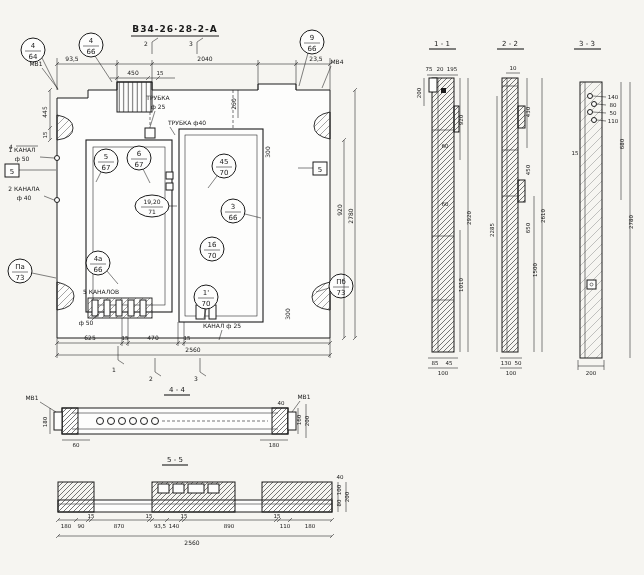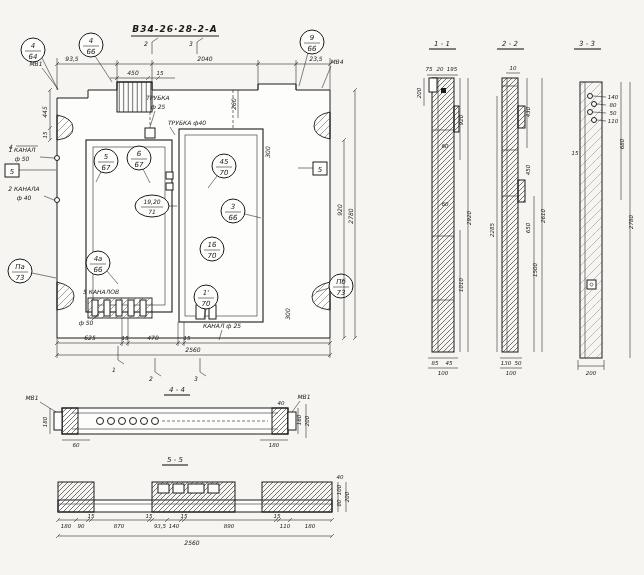--- a/index.html
+++ b/index.html
@@ -1,17 +1,17 @@
 <!DOCTYPE html>
 <html><head>
 <meta charset="utf-8">
 <style>
   html,body{margin:0;padding:0;background:#e9e8e4;}
   .sheet{position:relative;width:644px;height:575px;background:#f6f5f1;overflow:hidden;
-         font-family:"DejaVu Sans","Liberation Sans",sans-serif;font-style:italic;}
+         font-family:"DejaVu Sans","Liberation Sans",sans-serif;}
   svg{display:block;}
   svg text{font-family:"DejaVu Sans","Liberation Sans",sans-serif;fill:#191919;}
   .t9{font-size:9px;font-weight:bold;letter-spacing:1px;}
   .t7{font-size:7px;}
   .t6{font-size:6px;}
   .t5{font-size:5.5px;}
   .mid{text-anchor:middle;}
   .s{stroke:#1c1c1c;stroke-width:1.1;fill:none;}
   .sf{stroke:#1c1c1c;stroke-width:1;fill:#fdfdfc;}
   .th{stroke:#1c1c1c;stroke-width:0.55;fill:none;}

